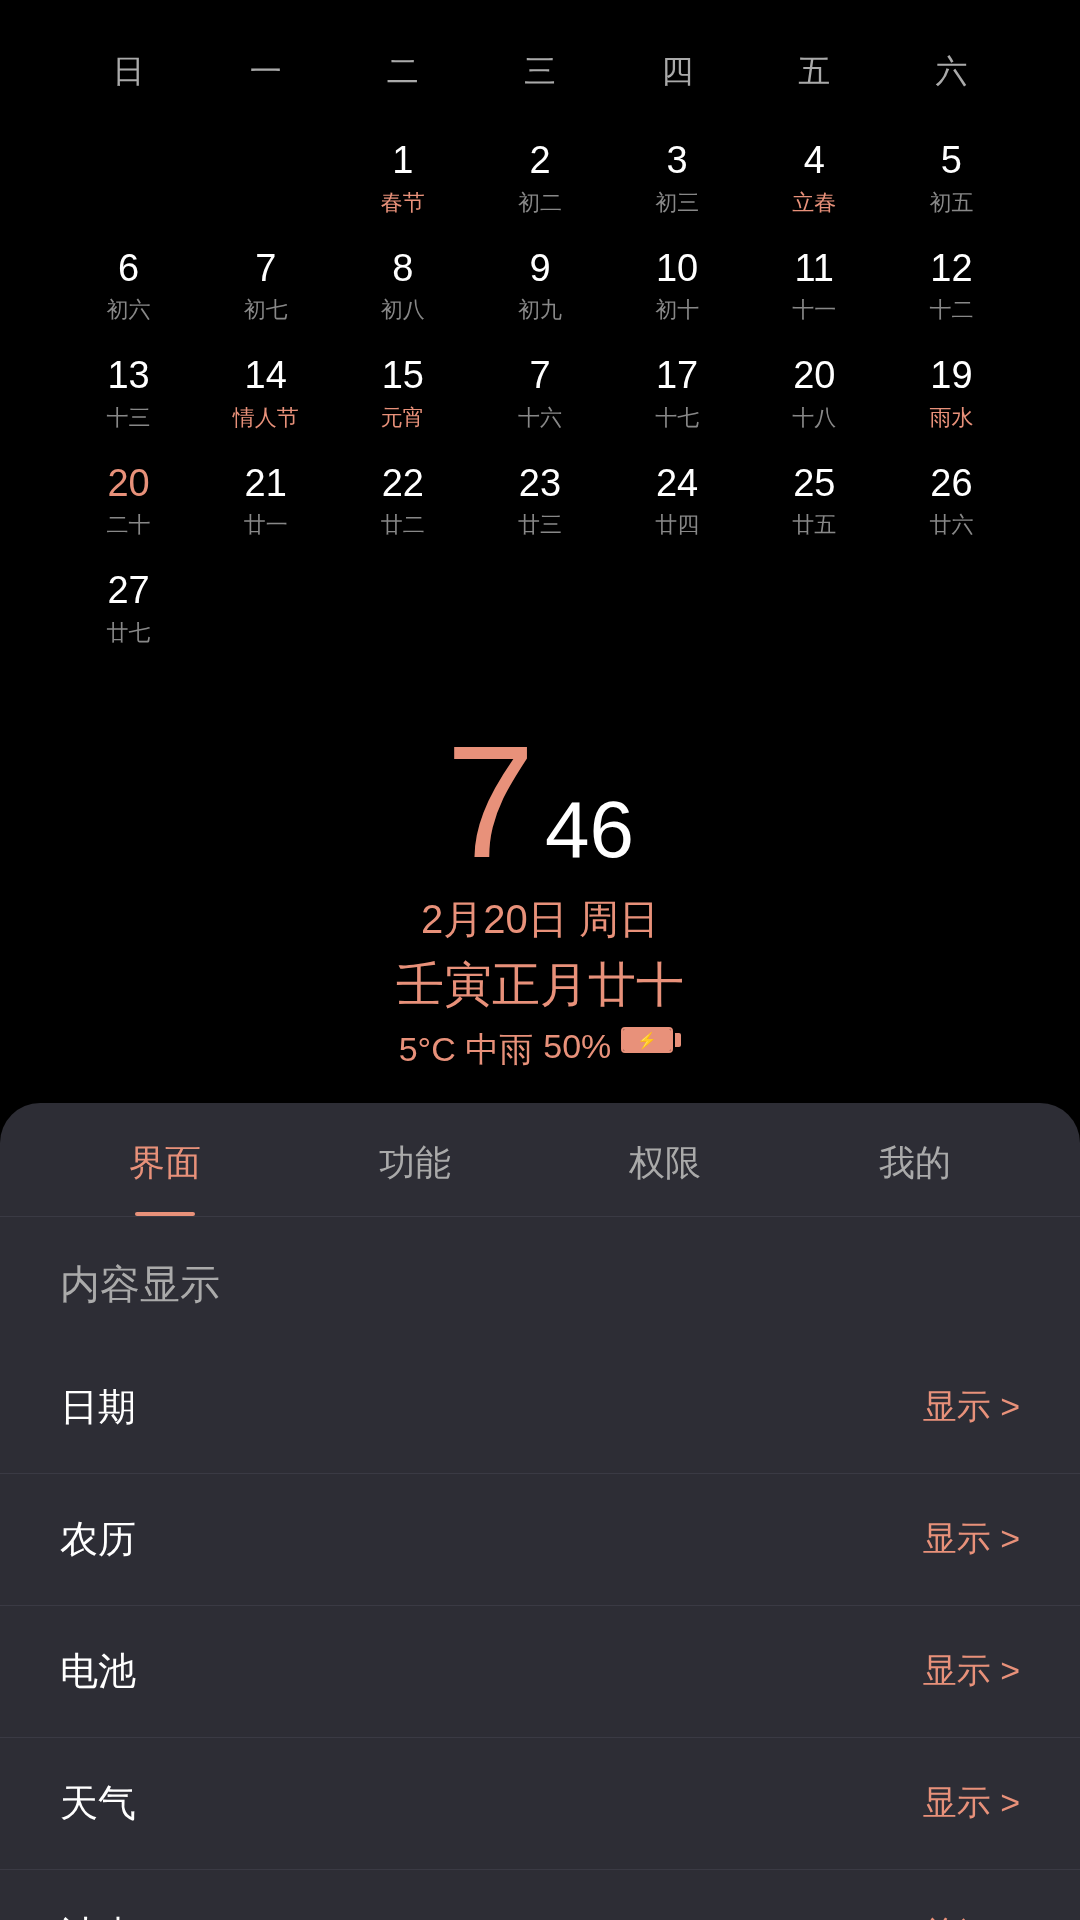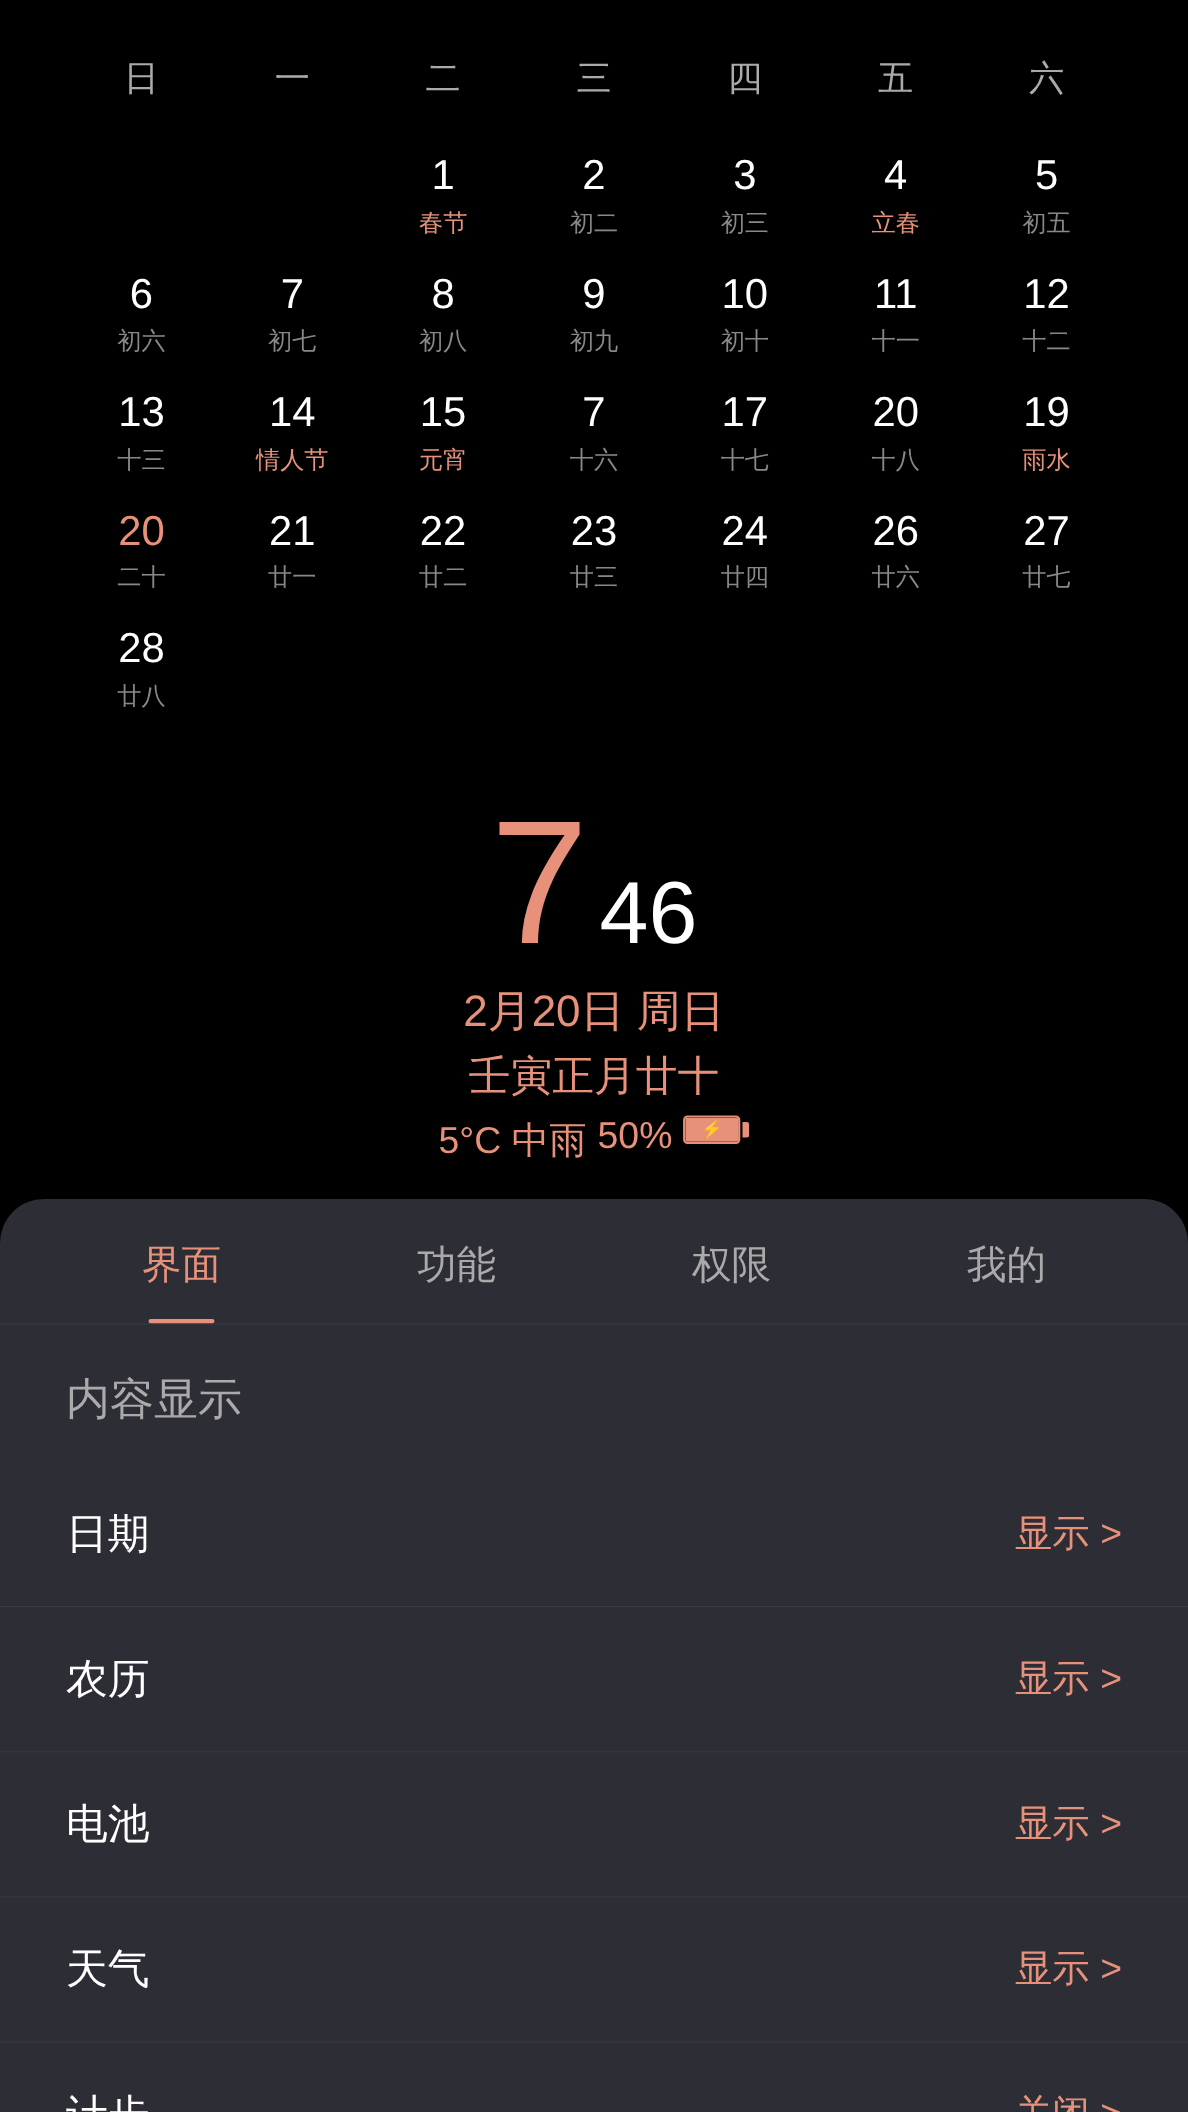--- a/index.html
+++ b/index.html
@@ -81,21 +81,21 @@
       font-size: 80px;
       font-weight: 200;
     }
     .clock-date {
       color: #e8917a;
       font-size: 40px;
       margin-top: 10px;
     }
     .clock-lunar {
       color: #e8917a;
-      font-size: 38px;
+      font-size: 48px;
       margin-top: 6px;
     }
     .clock-info {
       color: #e8917a;
       font-size: 34px;
       margin-top: 10px;
       display: flex;
       align-items: flex-start;
       justify-content: center;
       gap: 10px;
@@ -310,30 +310,30 @@
       </div>
       <div class="day-cell">
         <span class="day-num">23</span>
         <span class="day-lunar">廿三</span>
       </div>
       <div class="day-cell">
         <span class="day-num">24</span>
         <span class="day-lunar">廿四</span>
       </div>
       <div class="day-cell">
+        <span class="day-num">25</span>
+        <span class="day-lunar">廿五</span>
+      </div>
+      <div class="day-cell">
         <span class="day-num">26</span>
         <span class="day-lunar">廿六</span>
       </div>
       <div class="day-cell">
         <span class="day-num">27</span>
         <span class="day-lunar">廿七</span>
-      </div>
-      <div class="day-cell">
-        <span class="day-num">28</span>
-        <span class="day-lunar">廿八</span>
       </div>
       <div class="day-cell"></div>
       <div class="day-cell"></div>
       <div class="day-cell"></div>
       <div class="day-cell"></div>
       <div class="day-cell"></div>
     </div>
 </div>
 
 <div class="clock-section">

